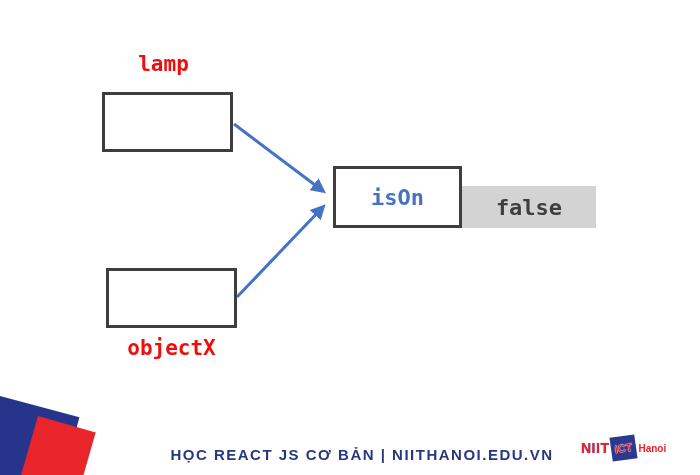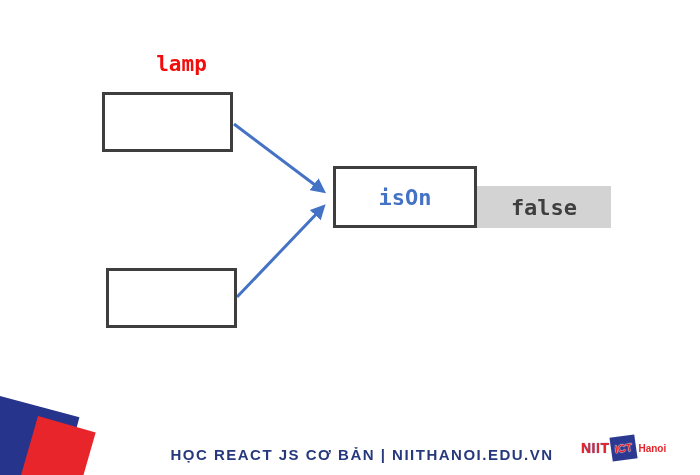--- a/index.html
+++ b/index.html
@@ -20,21 +20,21 @@
   }
   .var-label {
     position: absolute;
     font-family: "DejaVu Sans Mono", monospace;
     font-weight: bold;
     font-size: 21px;
     color: #f20d0d;
     text-align: center;
     width: 131px;
   }
-  .var-label.lamp   { left: 116px; top: 52px; }
+  .var-label.lamp   { left: 98px; top: 52px; }
   .var-label.objx   { left: 106px; top: 336px; }
   .var-box {
     position: absolute;
     width: 131px;
     height: 60px;
     border: 3px solid #3e3e3e;
     background: #ffffff;
   }
   .var-box.lamp { left: 102px; top: 92px; }
   .var-box.objx { left: 106px; top: 268px; }
@@ -47,21 +47,21 @@
   }
   .cell {
     display: flex;
     align-items: center;
     justify-content: center;
     font-family: "DejaVu Sans Mono", monospace;
     font-weight: bold;
     font-size: 22px;
   }
   .cell-prop {
-    width: 144px;
+    width: 129px;
     background: #ffffff;
     border: 3px solid #3e3e3e;
     color: #4472c4;
   }
   .cell-val {
     width: 134px;
     background: #d3d3d3;
     color: #3e3e3e;
     margin-top: 20px;
   }
@@ -139,20 +139,21 @@
       </marker>
     </defs>
     <line x1="234" y1="124" x2="323" y2="191" stroke="#4472c4" stroke-width="3" marker-end="url(#arrowhead)"></line>
     <line x1="237" y1="297" x2="323" y2="207" stroke="#4472c4" stroke-width="3" marker-end="url(#arrowhead)"></line>
   </svg>
 
   <div class="var-label lamp">lamp</div>
   <div class="var-box lamp"></div>
 
   <div class="var-box objx"></div>
+  <div class="var-label objx">objectX</div>
 
   <div class="object-row">
     <div class="cell cell-prop">isOn</div>
     <div class="cell cell-val">false</div>
   </div>
 
   <div class="deco deco-blue"></div>
   <div class="deco deco-red"></div>
 
   <div class="footer-caption">HỌC REACT JS CƠ BẢN | NIITHANOI.EDU.VN</div>

